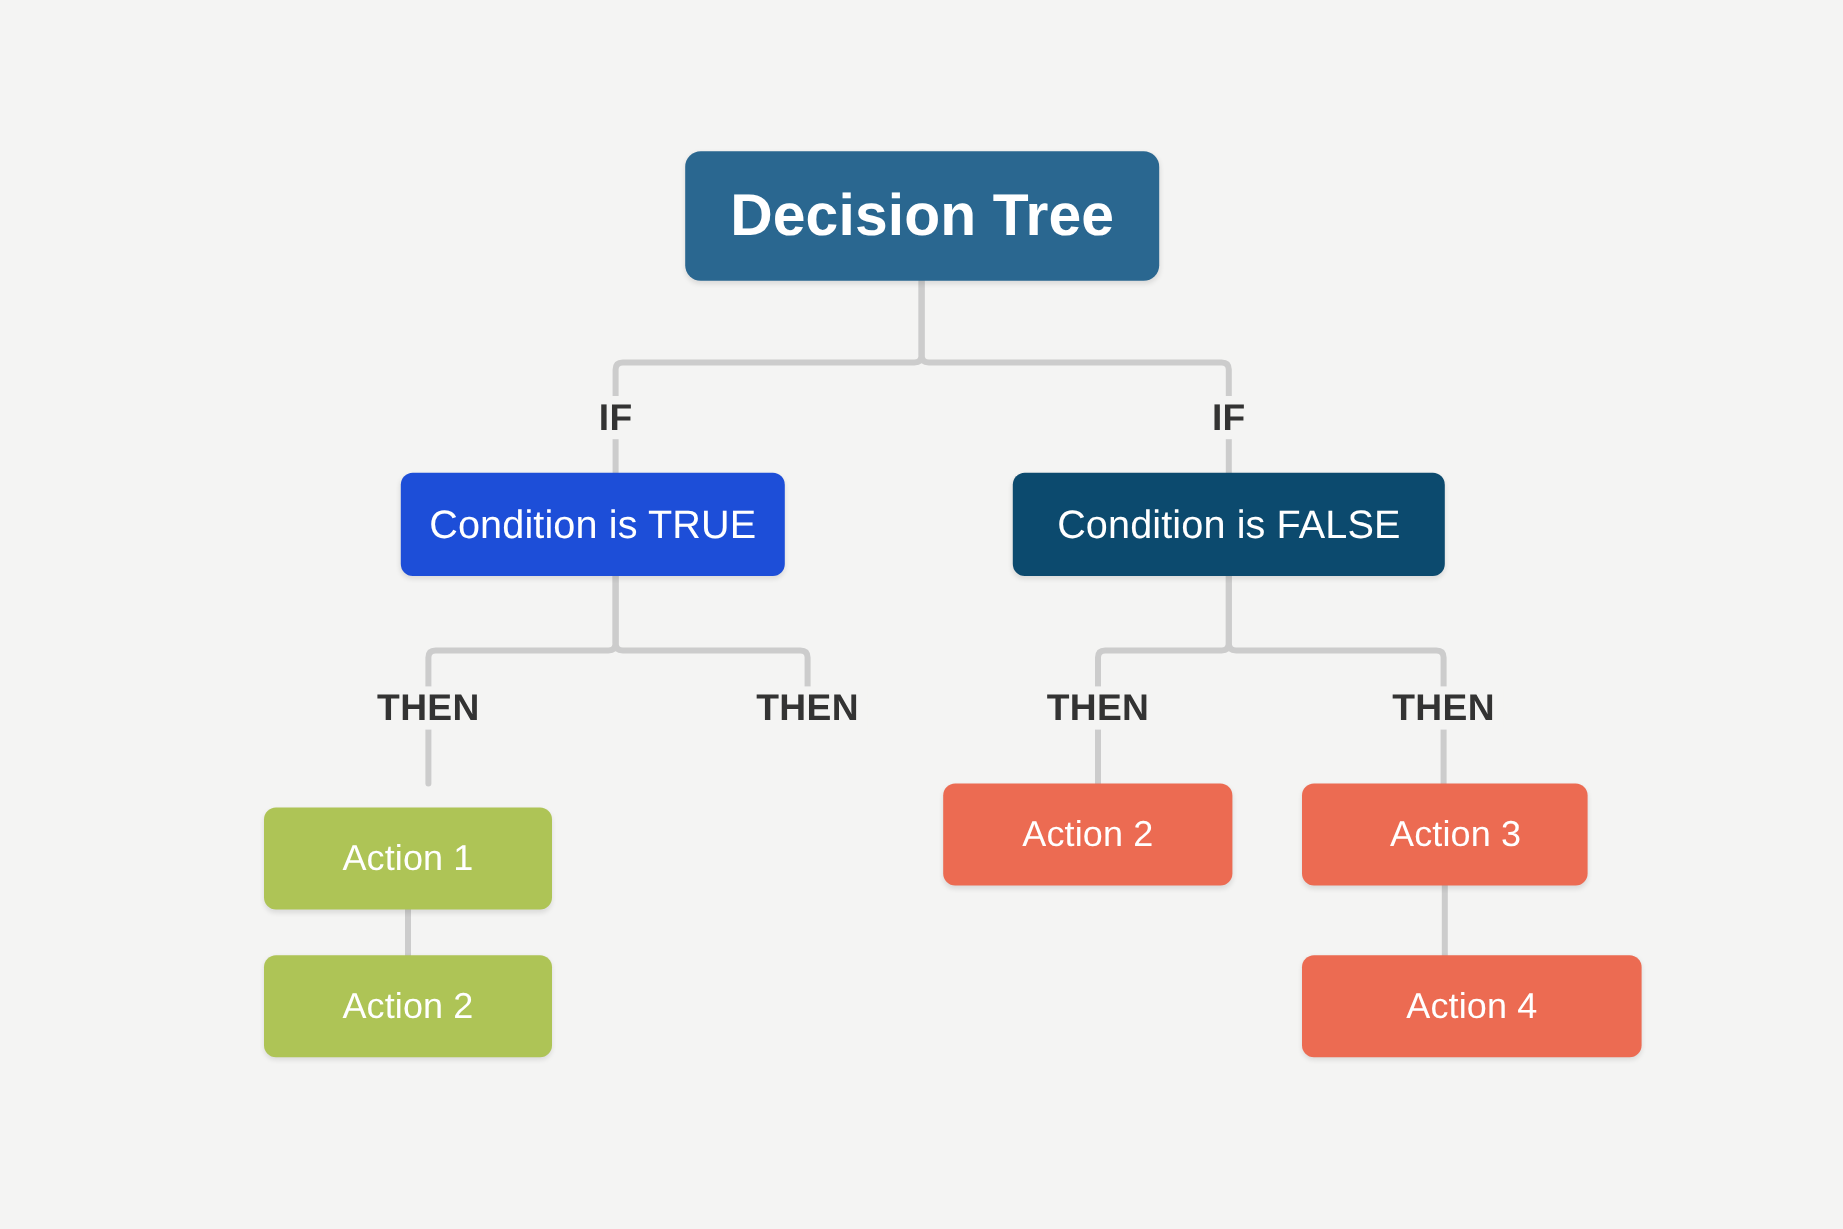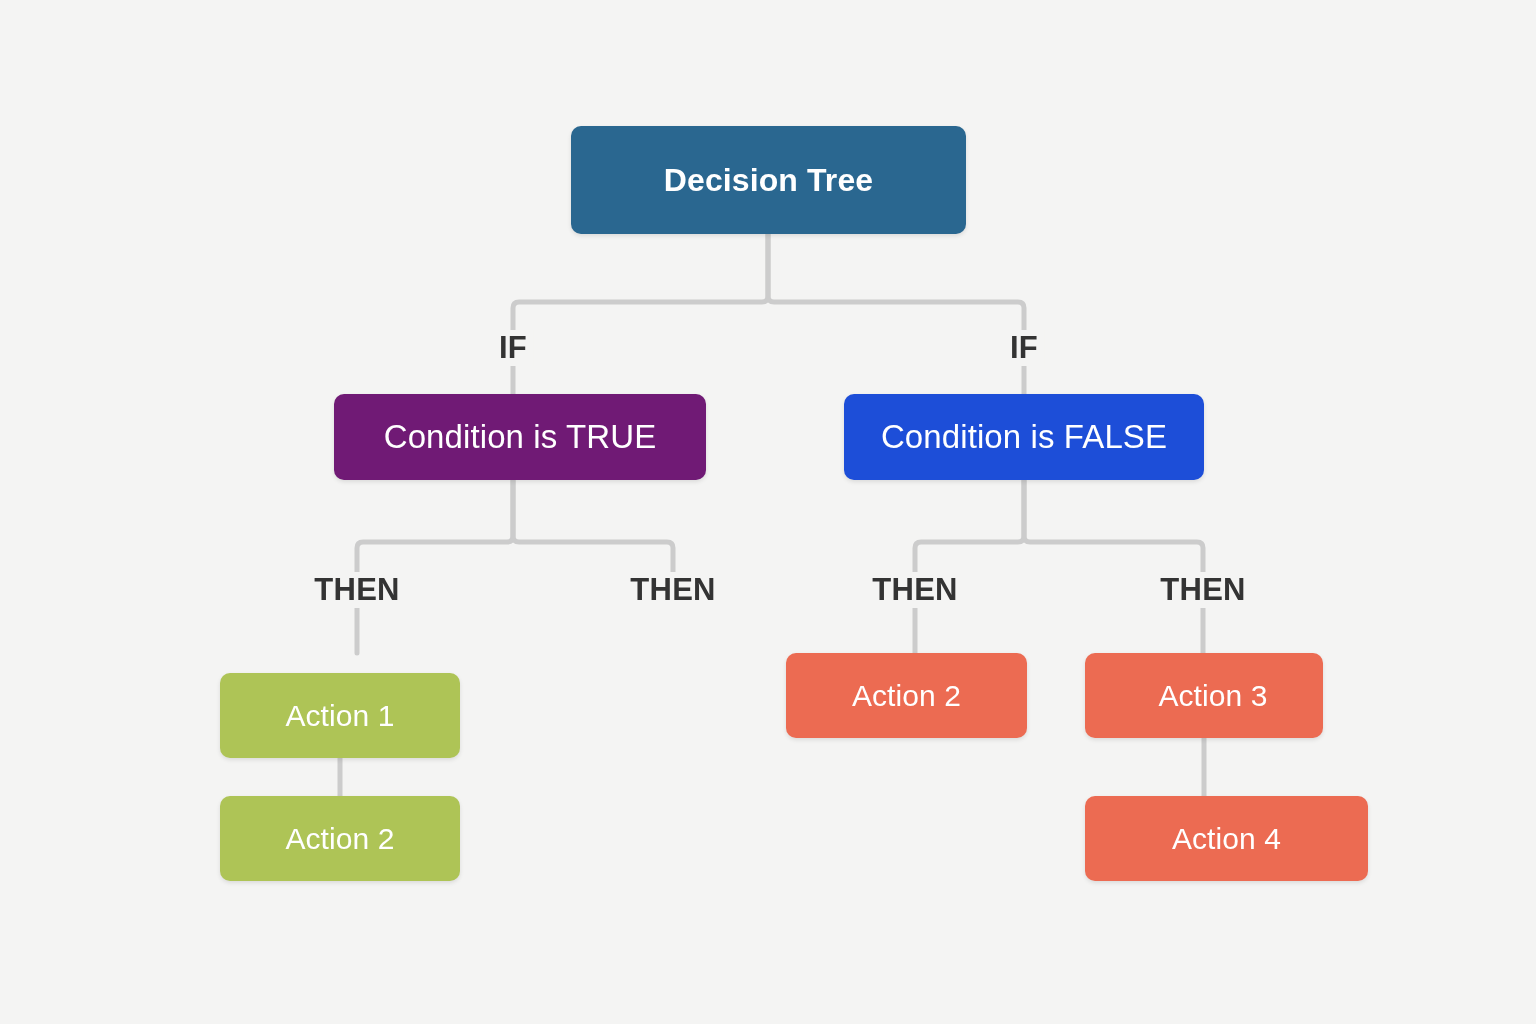--- a/index.html
+++ b/index.html
@@ -35,22 +35,23 @@
     box-sizing: border-box;
     box-shadow: 0 2px 4px rgba(0,0,0,0.10);
     z-index: 3;
     letter-spacing: 0.1px;
   }
   .node-label {
     display: block;
     white-space: nowrap;
   }
   .node-root {
-    font-size: 32px;
+    font-size: 49px;
     font-weight: bold;
+    border-radius: 13px;
   }
   .node-cond {
     font-size: 33px;
     font-weight: normal;
   }
   .node-action {
     font-size: 30px;
     font-weight: normal;
   }
   .edge-label {
@@ -79,25 +80,25 @@
       <path d="M 1024 480 L 1024 536 Q 1024 542 1018 542 L 921 542 Q 915 542 915 548 L 915 653" fill="none" stroke="#cccccc" stroke-width="5" stroke-linecap="round"></path>
       <path d="M 1024 480 L 1024 536 Q 1024 542 1030 542 L 1197 542 Q 1203 542 1203 548 L 1203 653" fill="none" stroke="#cccccc" stroke-width="5" stroke-linecap="round"></path>
       <path d="M 340 738 L 340 796" fill="none" stroke="#cccccc" stroke-width="5" stroke-linecap="round"></path>
       <path d="M 1204 738 L 1204 796" fill="none" stroke="#cccccc" stroke-width="5" stroke-linecap="round"></path>
     </svg>
 
   <div class="node node-root" style="left: 571px; top: 126px; width: 395px; height: 108px; background: rgb(42, 103, 144);">
     <span class="node-label">Decision Tree</span>
   </div>
 
-  <div class="node node-cond" style="left: 334px; top: 394px; width: 372px; height: 86px; background: #701a75;">
+  <div class="node node-cond" style="left: 334px; top: 394px; width: 320px; height: 86px; background: #1d4ed8;">
     <span class="node-label">Condition is TRUE</span>
   </div>
 
-  <div class="node node-cond" style="left: 844px; top: 394px; width: 360px; height: 86px; background: #1d4ed8;">
+  <div class="node node-cond" style="left: 844px; top: 394px; width: 360px; height: 86px; background: #0c4a6e;">
     <span class="node-label">Condition is FALSE</span>
   </div>
 
   <div class="edge-label" style="left: 513px; top: 348px; color: rgb(51, 51, 51); background: rgb(244, 244, 243);">IF</div>
   <div class="edge-label" style="left: 1024px; top: 348px; color: rgb(51, 51, 51); background: rgb(244, 244, 243);">IF</div>
 
   <div class="edge-label" style="left: 357px; top: 590px; color: rgb(51, 51, 51); background: rgb(244, 244, 243);">THEN</div>
   <div class="edge-label" style="left: 673px; top: 590px; color: rgb(51, 51, 51); background: rgb(244, 244, 243);">THEN</div>
   <div class="edge-label" style="left: 915px; top: 590px; color: rgb(51, 51, 51); background: rgb(244, 244, 243);">THEN</div>
   <div class="edge-label" style="left: 1203px; top: 590px; color: rgb(51, 51, 51); background: rgb(244, 244, 243);">THEN</div>

